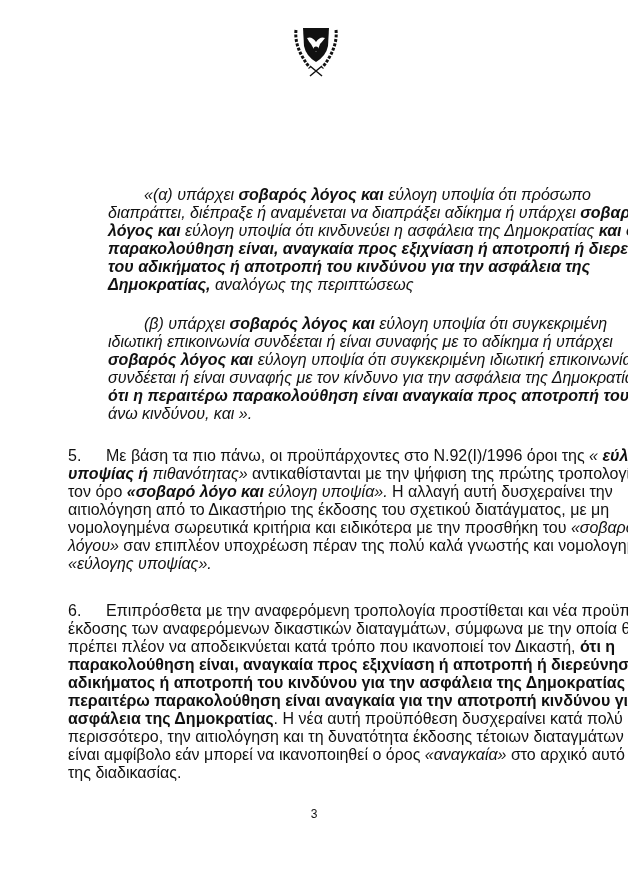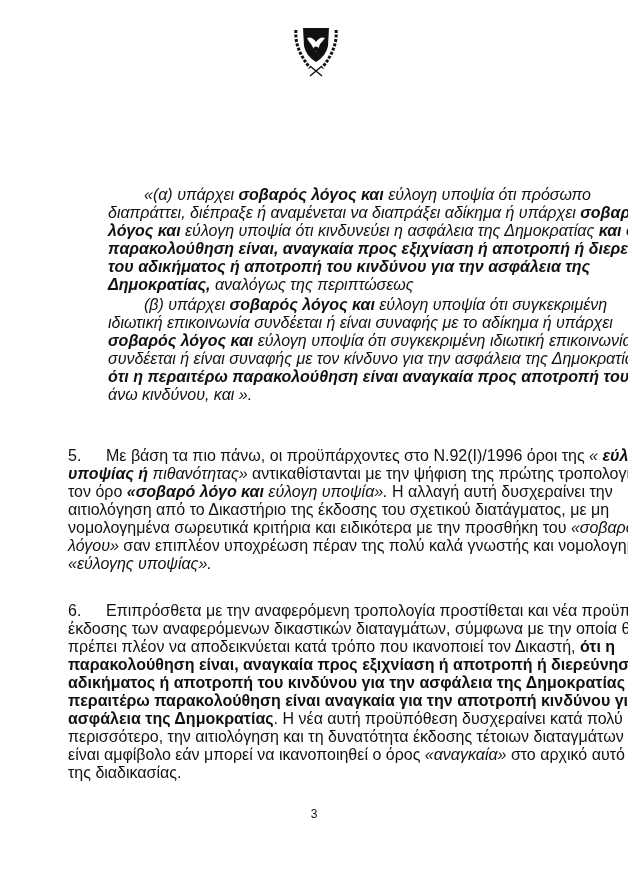--- a/index.html
+++ b/index.html
@@ -34,21 +34,21 @@
   <circle cx="26" cy="27" r="2.5" fill="#111"></circle>
   <path d="M6 8 Q4 26 20 46" stroke="#111" stroke-width="3" fill="none" stroke-dasharray="3 1.5"></path>
   <path d="M46 8 Q48 26 32 46" stroke="#111" stroke-width="3" fill="none" stroke-dasharray="3 1.5"></path>
   <path d="M20 44 L32 54 M32 44 L20 54" stroke="#111" stroke-width="1.5"></path>
 </svg>
 
 <div class="quote" style="top:186px;">
   <span id="qa"><span class="line"><span style="display: inline-block; width: 36px;"></span><span style="font-style: italic;">«(α)  υπάρχει </span><span style="font-weight: bold; font-style: italic;">σοβαρός λόγος και</span><span style="font-style: italic;"> εύλογη υποψία ότι πρόσωπο</span></span><span class="line"><span style="font-style: italic;">διαπράττει, διέπραξε ή αναμένεται να διαπράξει αδίκημα ή υπάρχει </span><span style="font-weight: bold; font-style: italic;">σοβαρός</span></span><span class="line"><span style="font-weight: bold; font-style: italic;">λόγος και</span><span style="font-style: italic;"> εύλογη υποψία ότι κινδυνεύει η ασφάλεια της Δημοκρατίας </span><span style="font-weight: bold; font-style: italic;">και ότι η</span></span><span class="line"><span style="font-weight: bold; font-style: italic;">παρακολούθηση είναι, αναγκαία προς εξιχνίαση ή αποτροπή ή διερεύνηση</span></span><span class="line"><span style="font-weight: bold; font-style: italic;">του αδικήματος ή αποτροπή του κινδύνου για την ασφάλεια της</span></span><span class="line last"><span style="font-weight: bold; font-style: italic;">Δημοκρατίας,</span><span style="font-style: italic;"> αναλόγως της περιπτώσεως</span></span></span>
 </div>
 
-<div class="quote" style="top:296px;">
+<div class="quote" style="top:315px;">
   <span id="qb"><span class="line"><span style="display: inline-block; width: 36px;"></span><span style="font-style: italic;">(β)    υπάρχει </span><span style="font-weight: bold; font-style: italic;">σοβαρός λόγος και</span><span style="font-style: italic;"> εύλογη υποψία ότι συγκεκριμένη</span></span><span class="line"><span style="font-style: italic;">ιδιωτική επικοινωνία συνδέεται ή είναι συναφής με το αδίκημα ή υπάρχει</span></span><span class="line"><span style="font-weight: bold; font-style: italic;">σοβαρός λόγος και</span><span style="font-style: italic;"> εύλογη υποψία ότι συγκεκριμένη ιδιωτική επικοινωνία</span></span><span class="line"><span style="font-style: italic;">συνδέεται ή είναι συναφής με τον κίνδυνο για την ασφάλεια της Δημοκρατίας </span></span><span class="line"><span style="font-weight: bold; font-style: italic;">ότι η περαιτέρω παρακολούθηση είναι αναγκαία προς αποτροπή του</span></span><span class="line last"><span style="font-style: italic;">άνω κινδύνου, και ».</span></span></span>
 </div>
 
 <div class="para" style="top:447px;">
   <span id="p5"><span class="line"><span class="num">5.</span><span style="font-style: normal;">Με βάση τα πιο πάνω, οι προϋπάρχοντες στο Ν.92(Ι)/1996 όροι της </span><span style="font-style: italic;">« </span><span style="font-weight: bold; font-style: italic;">εύλογης</span></span><span class="line"><span style="font-weight: bold; font-style: italic;">υποψίας ή</span><span style="font-style: italic;">  πιθανότητας»</span><span style="font-style: normal;"> αντικαθίστανται με την ψήφιση της πρώτης τροπολογίας από</span></span><span class="line"><span style="font-style: normal;">τον όρο </span><span style="font-weight: bold; font-style: italic;">«σοβαρό λόγο και</span><span style="font-style: italic;"> εύλογη υποψία».</span><span style="font-style: normal;"> Η αλλαγή αυτή δυσχεραίνει  την</span></span><span class="line"><span style="font-style: normal;">αιτιολόγηση από το Δικαστήριο της έκδοσης του σχετικού διατάγματος, με μη</span></span><span class="line"><span style="font-style: normal;">νομολογημένα σωρευτικά κριτήρια και ειδικότερα με την προσθήκη του </span><span style="font-style: italic;">«σοβαρού</span></span><span class="line"><span style="font-style: italic;">λόγου»</span><span style="font-style: normal;"> σαν επιπλέον υποχρέωση πέραν της πολύ καλά γνωστής και νομολογημένης</span></span><span class="line last"><span style="font-style: italic;">«εύλογης υποψίας».</span></span></span>
 </div>
 
 <div class="para" style="top:602px;">
   <span id="p6"><span class="line"><span class="num">6.</span><span style="font-style: normal;">Επιπρόσθετα με την αναφερόμενη τροπολογία προστίθεται και νέα προϋπόθεση</span></span><span class="line"><span style="font-style: normal;">έκδοσης  των αναφερόμενων δικαστικών διαταγμάτων, σύμφωνα με την οποία θα</span></span><span class="line"><span style="font-style: normal;">πρέπει πλέον να αποδεικνύεται κατά τρόπο που ικανοποιεί τον Δικαστή, </span><span style="font-weight: bold; font-style: normal;">ότι η</span></span><span class="line"><span style="font-weight: bold; font-style: normal;">παρακολούθηση είναι, αναγκαία προς εξιχνίαση ή αποτροπή ή διερεύνηση του</span></span><span class="line"><span style="font-weight: bold; font-style: normal;">αδικήματος ή αποτροπή του κινδύνου για την ασφάλεια της Δημοκρατίας ή η</span></span><span class="line"><span style="font-weight: bold; font-style: normal;">περαιτέρω παρακολούθηση είναι αναγκαία για την αποτροπή κινδύνου για την</span></span><span class="line"><span style="font-weight: bold; font-style: normal;">ασφάλεια της Δημοκρατίας</span><span style="font-style: normal;">. Η νέα αυτή προϋπόθεση δυσχεραίνει κατά πολύ</span></span><span class="line"><span style="font-style: normal;">περισσότερο, την αιτιολόγηση και τη δυνατότητα έκδοσης τέτοιων διαταγμάτων μιας και</span></span><span class="line"><span style="font-style: normal;">είναι αμφίβολο εάν μπορεί να ικανοποιηθεί ο όρος </span><span style="font-style: italic;">«αναγκαία»</span><span style="font-style: normal;"> στο αρχικό αυτό στάδιο</span></span><span class="line last"><span style="font-style: normal;">της διαδικασίας.</span></span></span>
 </div>

